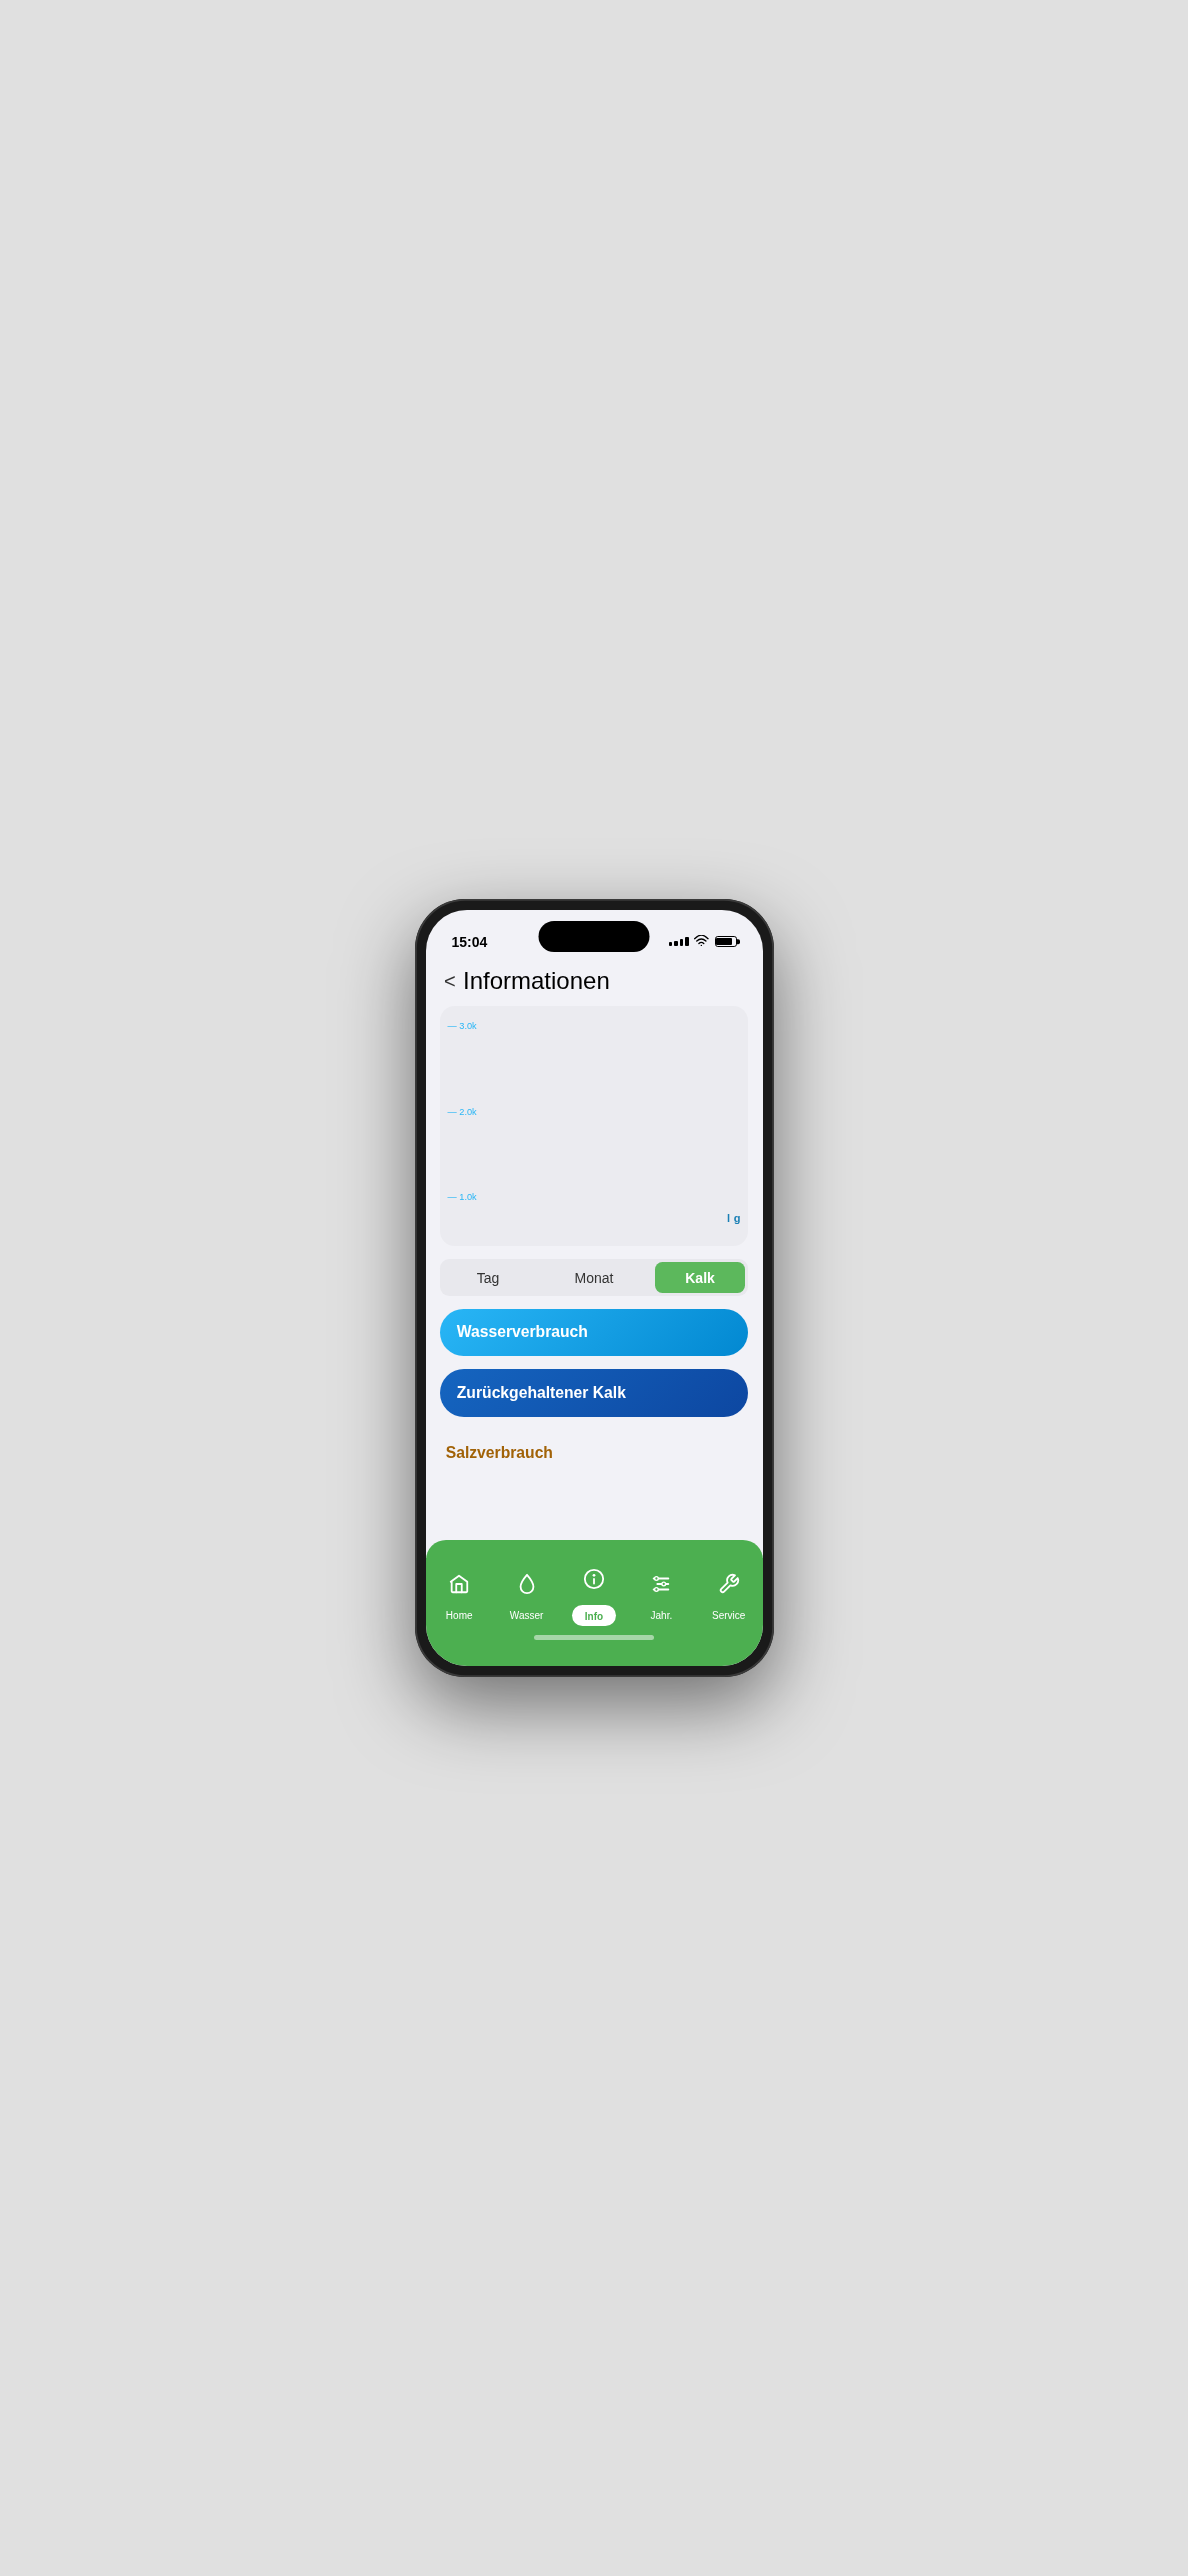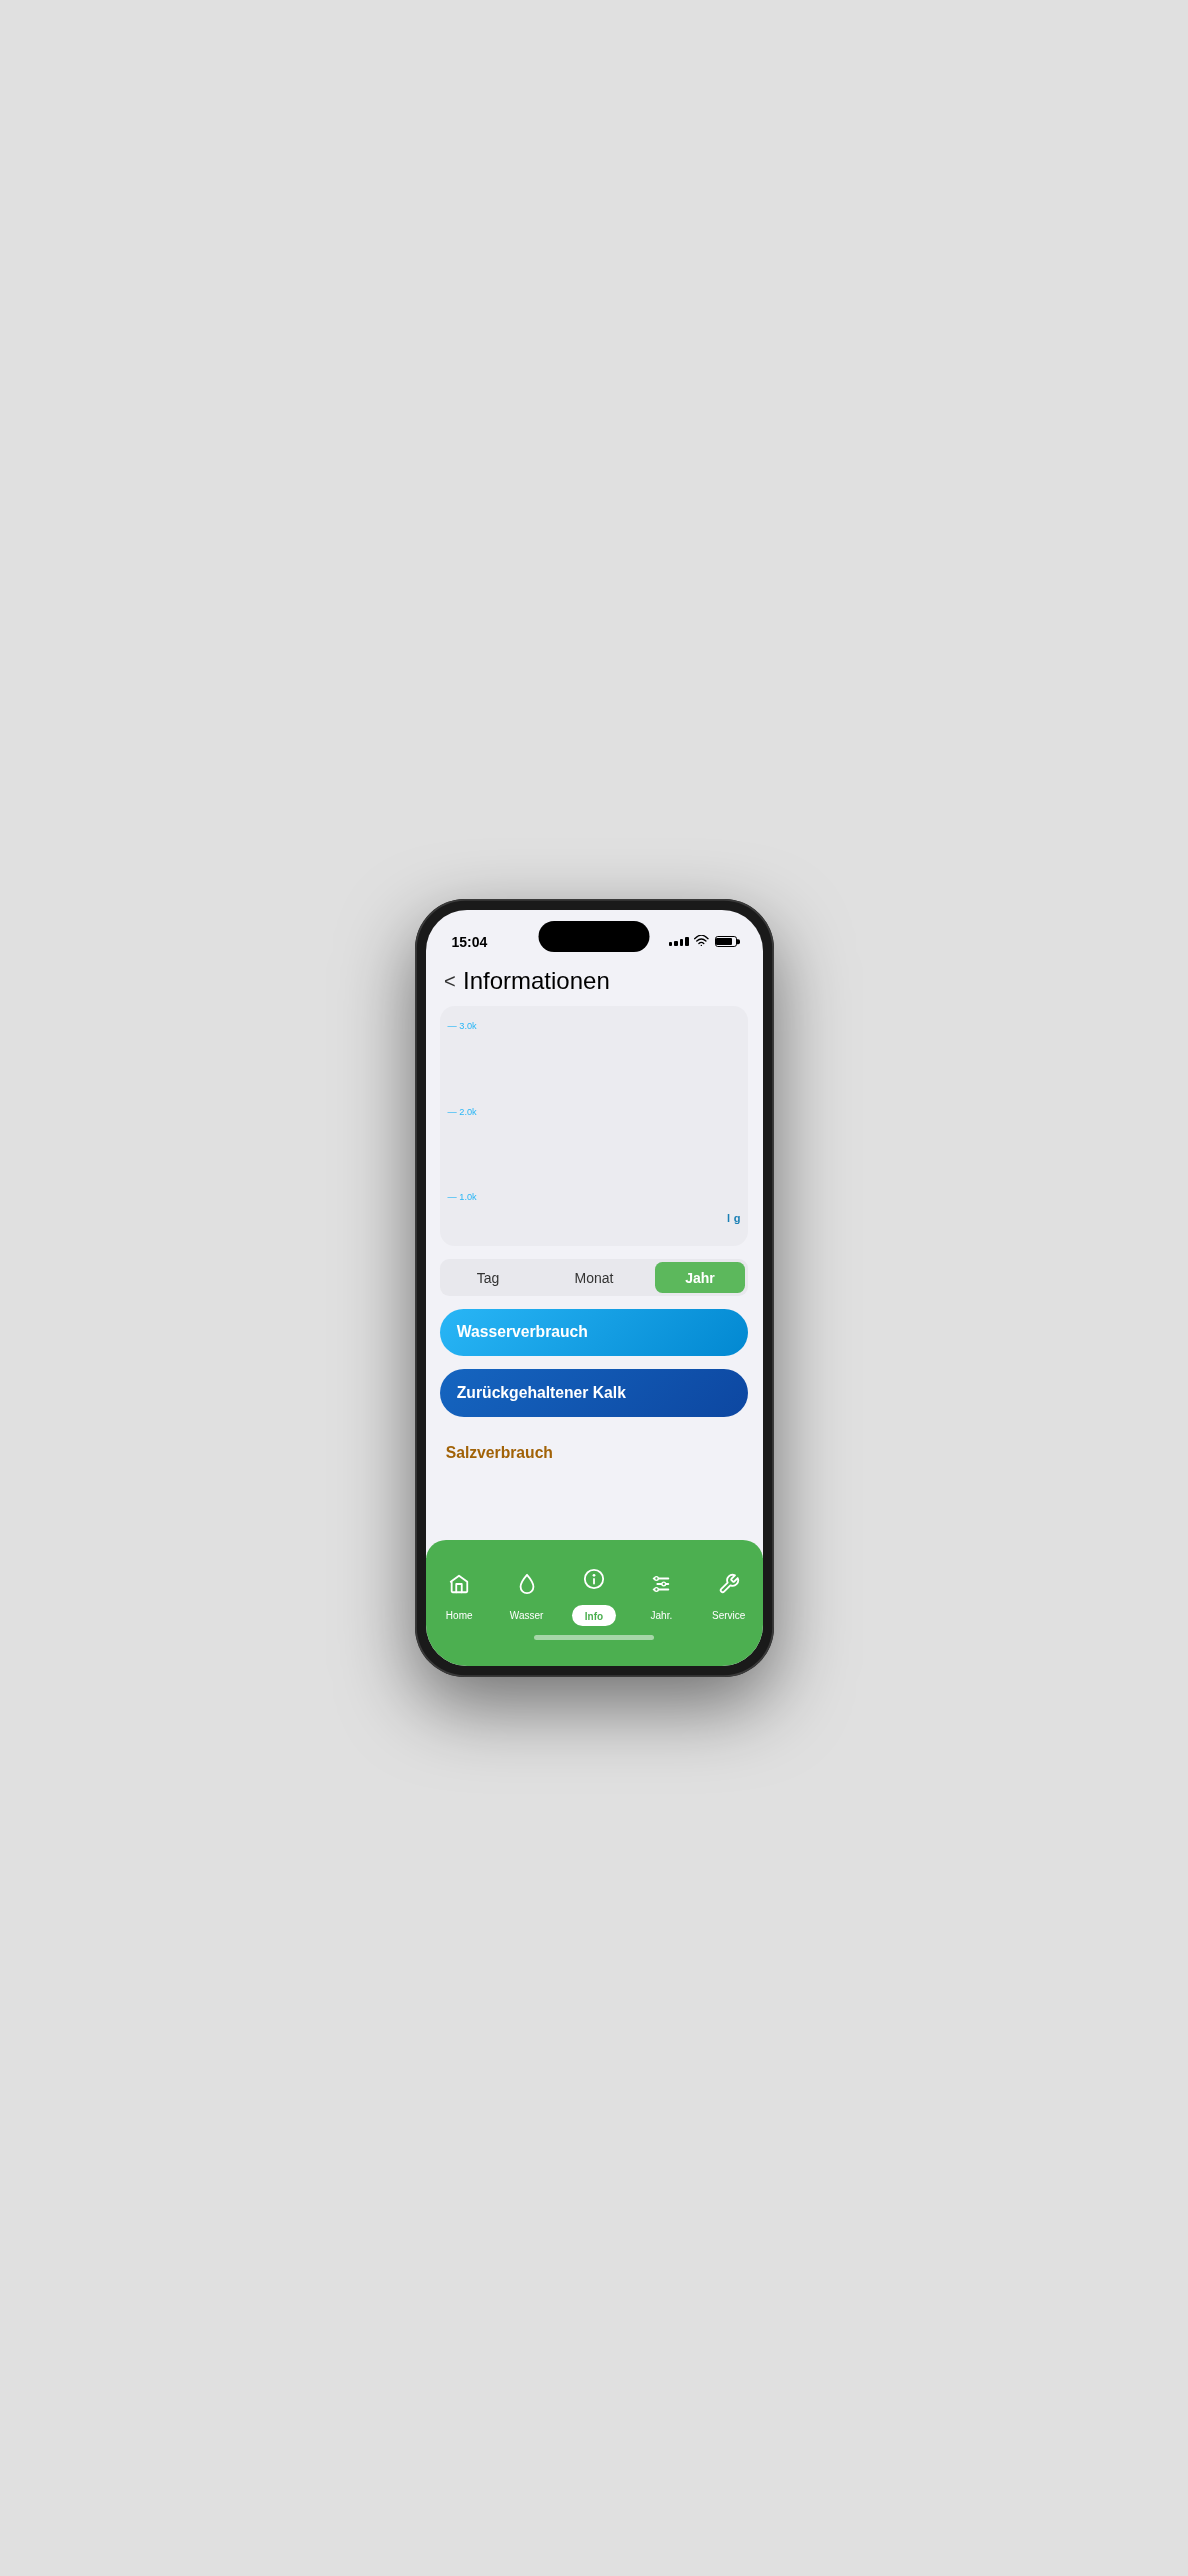--- a/index.html
+++ b/index.html
@@ -333,21 +333,21 @@
 
         <div style="position:absolute; bottom:22px; right:7.4px; display:flex; gap:3.7px;">
           <span style="font-size:11px; color:#1a7fb5; font-weight:600;">l</span>
           <span style="font-size:11px; color:#1a7fb5; font-weight:600;">g</span>
         </div>
       </div>
 
       <div class="time-selector">
         <button class="time-btn">Tag</button>
         <button class="time-btn">Monat</button>
-        <button class="time-btn active">Jahr</button>
+        <button class="time-btn active">Kalk</button>
       </div>
 
       <button class="option-btn blue-light">Wasserverbrauch</button>
       <button class="option-btn blue-dark">Zurückgehaltener Kalk</button>
       <button class="option-btn transparent">Salzverbrauch</button>
 
     </div>
 
     <div class="bottom-nav">
       <div class="nav-items">

